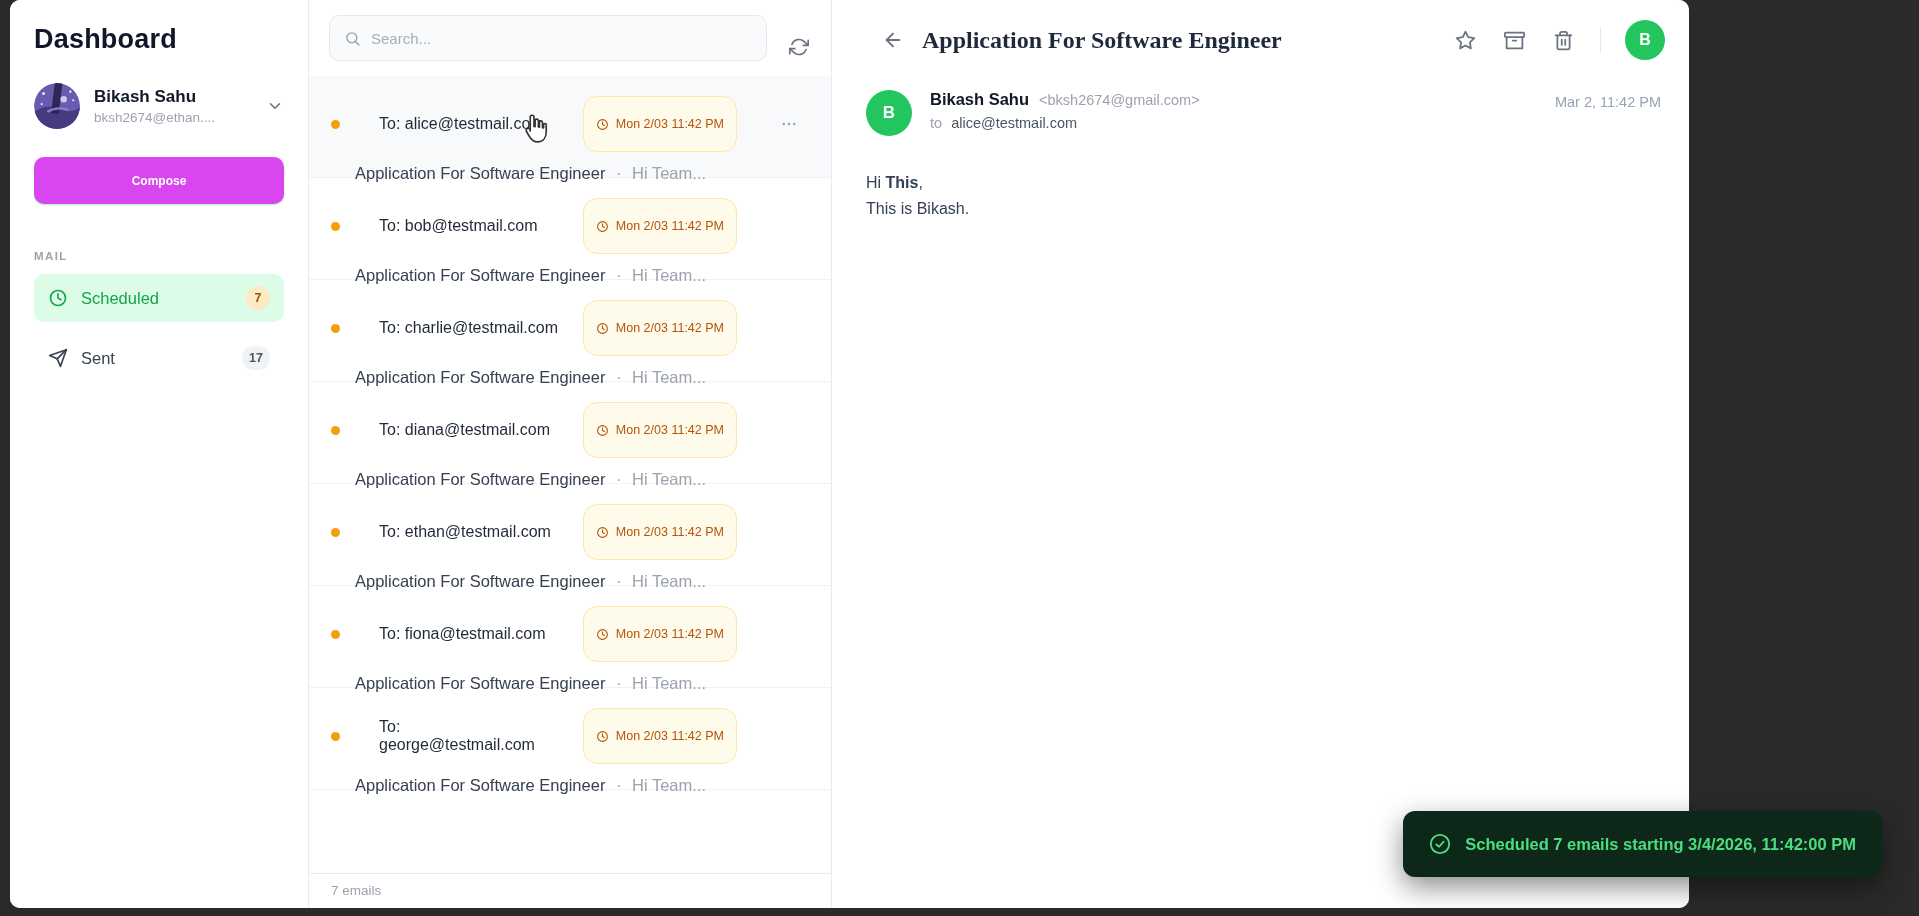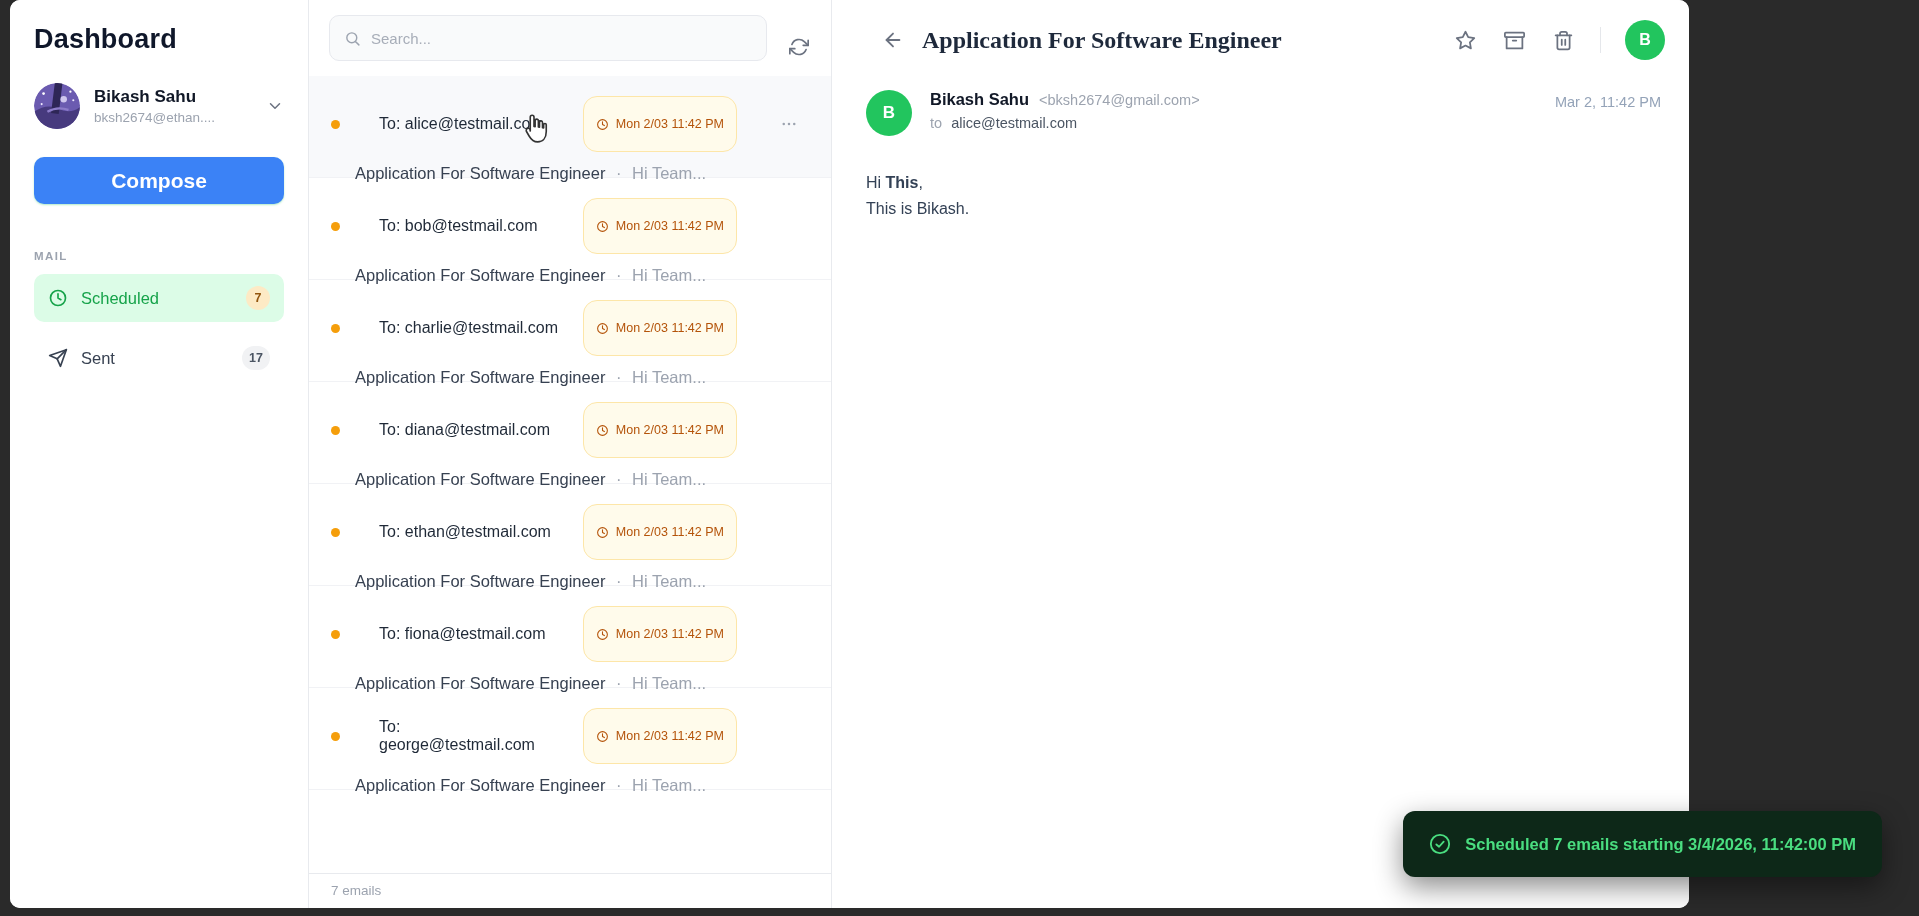--- a/index.html
+++ b/index.html
@@ -19,21 +19,21 @@
   .sidebar { width:298px; flex:0 0 298px; padding:24px; position:relative; background:#fff; }
   .dash-title { font-size:27px; font-weight:700; color:#0f172a; letter-spacing:.2px; }
   .profile { display:flex; align-items:center; margin-top:28px; cursor:pointer; }
   .profile-avatar { width:46px; height:46px; border-radius:50%; overflow:hidden; flex:0 0 46px; }
   .profile-texts { margin-left:14px; flex:1; min-width:0; }
   .profile-name { font-size:17px; font-weight:700; color:#111827; }
   .profile-email { font-size:13.5px; color:#9ca3af; margin-top:3px; white-space:nowrap; }
   .profile-chevron { color:#6b7280; flex:0 0 auto; }
   .compose-btn {
     margin-top:28px; width:100%; height:47px; border:none; border-radius:10px;
-    background:#3b82f6; color:#fff; font-size:21px; font-weight:700; cursor:pointer;
+    background:#d946ef; color:#fff; font-size:12px; font-weight:700; cursor:pointer;
     font-family:inherit; box-shadow:0 1px 2px rgba(34,197,94,.35);
   }
   .mail-label { margin-top:46px; font-size:11.5px; font-weight:700; letter-spacing:1.4px; color:#9ca3af; }
   .nav-item {
     margin-top:12px; height:48px; border-radius:10px; display:flex; align-items:center;
     padding:0 14px; cursor:pointer; color:#374151;
   }
   .nav-item .nav-ic { width:20px; height:20px; margin-right:13px; }
   .nav-item .nav-text { font-size:16.5px; font-weight:500; flex:1; }
   .nav-item.active { background:#dcfce7; color:#16a34a; }

